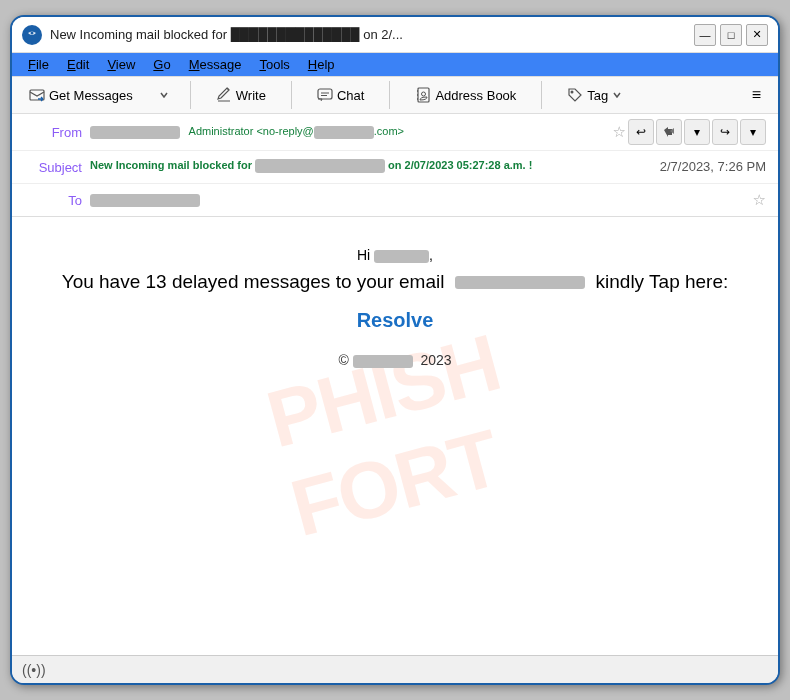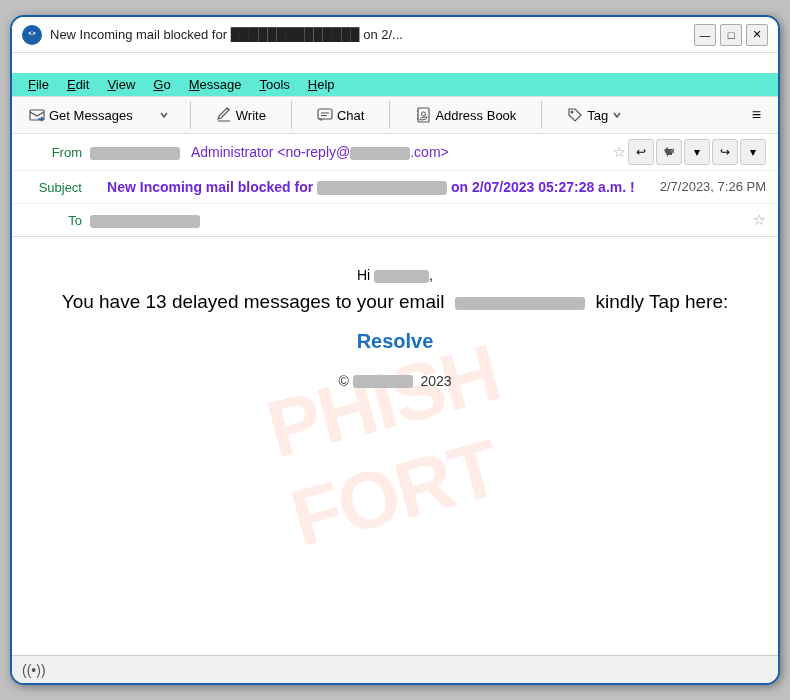--- a/index.html
+++ b/index.html
@@ -63,23 +63,22 @@
       font-size: 11px;
       border-radius: 2px;
     }
 
     
     .menu-bar {
       display: flex;
       align-items: center;
       padding: 2px 8px;
       border-bottom: 1px solid #ddd;
-      background: #5eead4;
+      background: #3b82f6;
       gap: 2px;
-      margin-top: 20px;
     }
     .menu-item {
       padding: 2px 8px;
       cursor: pointer;
       border-radius: 3px;
       font-size: 13px;
     }
     .menu-item u { text-decoration: underline; }
 
     
@@ -124,37 +123,37 @@
       display: flex;
       align-items: center;
       padding: 5px 12px;
       border-bottom: 1px solid #eee;
       min-height: 32px;
     }
     .header-row:last-child { border-bottom: none; align-items: center; }
     .header-label {
       width: 58px;
       text-align: right;
-      color: #15803d;
+      color: #8b5cf6;
       font-size: 13px;
       margin-right: 8px;
       flex-shrink: 0;
     }
     .header-value {
       flex: 1;
-      font-size: 14px;
-      color: #6d28d9;
+      font-size: 11px;
+      color: #15803d;
     }
     .header-date {
       color: #555;
       font-size: 13px;
       white-space: nowrap;
       margin-left: 8px;
     }
-    .subject-bold { font-weight: bold; text-align: center; }
+    .subject-bold { font-weight: bold; }
     .blurred {
       display: inline-block;
       background: #bbb;
       border-radius: 3px;
       color: transparent;
       height: 13px;
       vertical-align: middle;
     }
 
     .header-actions {

